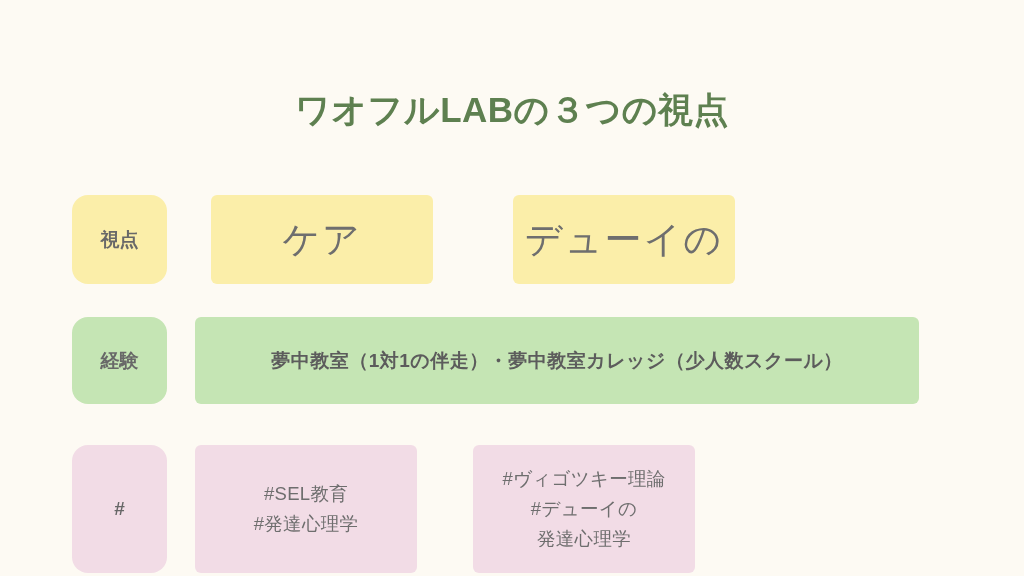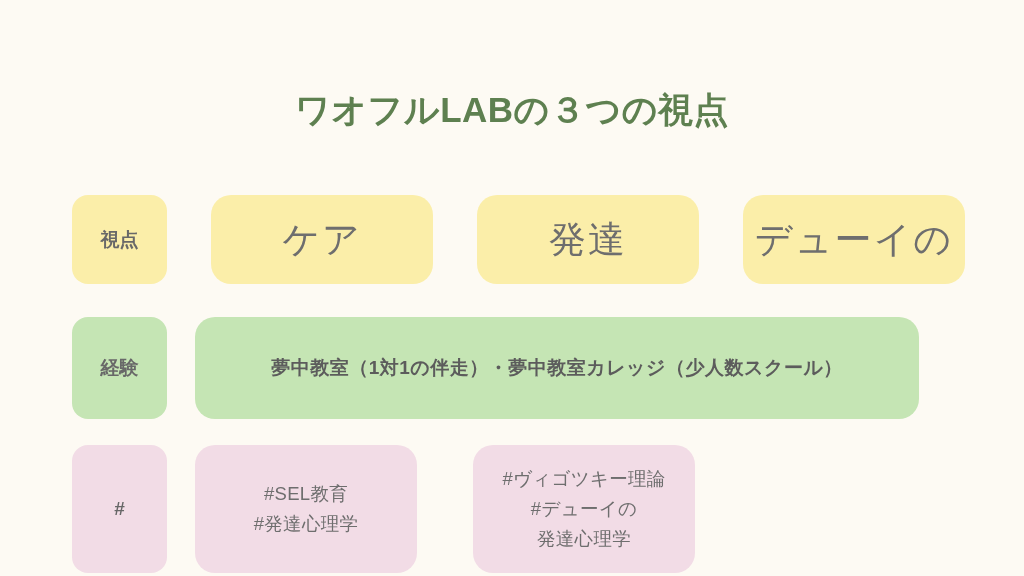--- a/index.html
+++ b/index.html
@@ -38,40 +38,40 @@
   }
 
   
   .row {
     position: absolute;
     display: flex;
     align-items: stretch;
   }
 
   .row-perspective { left: 72px; top: 150px; width: 847px; height: 89px; gap: 8px; }
-  .row-experience  { left: 72px; top: 272px; width: 847px; height: 102px; }
+  .row-experience  { left: 72px; top: 272px; width: 847px; height: 87px; }
   .row-hash        { left: 72px; top: 400px; width: 847px; height: 128px; }
 
   .label-cell {
     width: 95px;
     flex: 0 0 95px;
     border-radius: 16px;
     display: flex;
     align-items: center;
     justify-content: center;
     font-size: 19px;
     font-weight: bold;
     color: #686868;
     box-sizing: border-box;
   }
 
   .gap { flex: 0 0 28px; }
 
   .card {
-    border-radius: 20px;
+    border-radius: 6px;
     display: flex;
     align-items: center;
     justify-content: center;
     text-align: center;
     box-sizing: border-box;
     padding: 4px 4px;
   }
 
   
   .col { flex: 0 0 222px; }
@@ -116,23 +116,20 @@
 
   <div class="title">ワオフルLABの３つの視点</div>
 
   <div class="row row-perspective">
     <div class="label-cell c-yellow">視点</div>
     <div class="gap"></div>
     <div class="card c-yellow col">
       <span class="perspective-text">ケア</span>
     </div>
     <div class="gap"></div>
-    <div class="card c-yellow col">
-      <span class="perspective-text">発達</span>
-    </div>
     <div class="gap"></div>
     <div class="card c-yellow col">
       <span class="perspective-text">デューイの</span>
     </div>
   </div>
 
   <div class="row row-experience">
     <div class="label-cell c-green">経験</div>
     <div class="gap"></div>
     <div class="card c-green col-wide">

